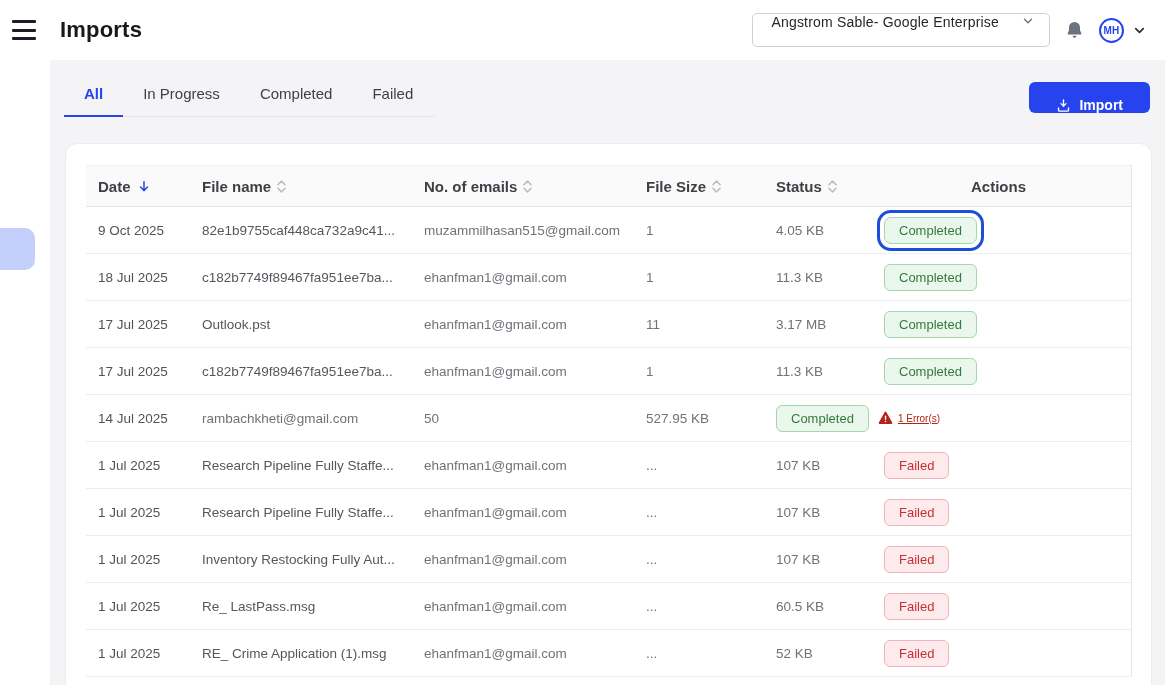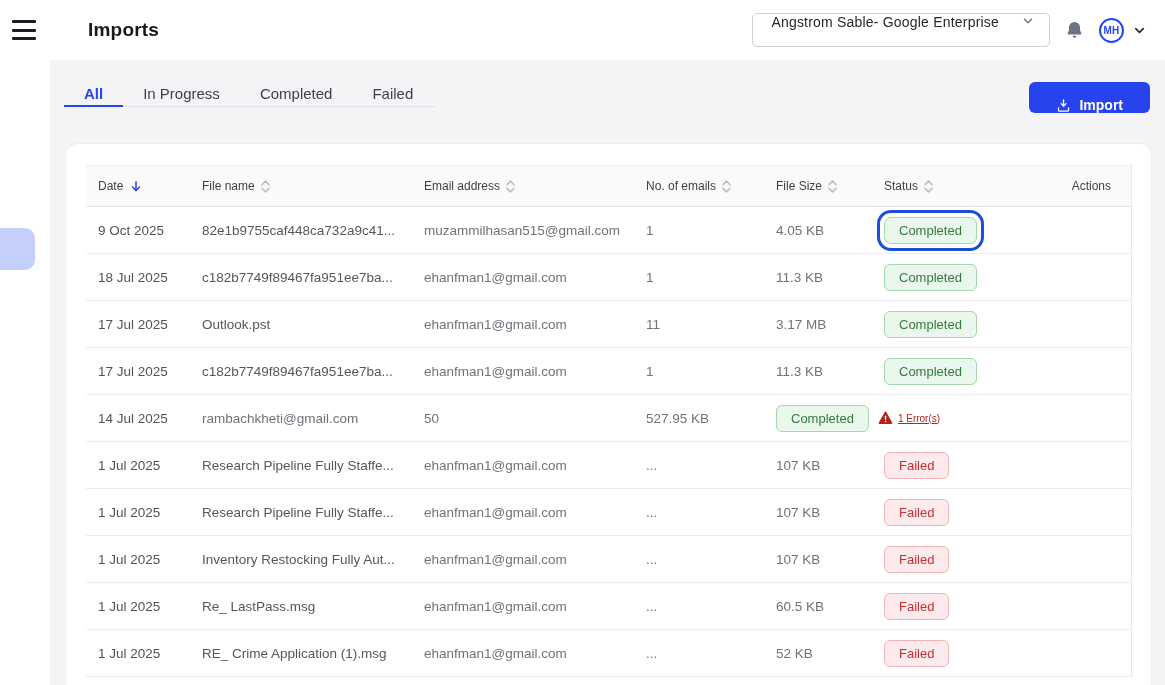--- a/index.html
+++ b/index.html
@@ -3,47 +3,47 @@
 <meta charset="utf-8">
 <style>
   * { margin:0; padding:0; box-sizing:border-box; }
   html,body { width:1165px; height:685px; overflow:hidden; }
   body { font-family:"Liberation Sans", sans-serif; background:#f4f4f6; position:relative; }
 
   
   .topbar { position:absolute; top:0; left:0; width:1165px; height:60px; background:#ffffff; display:flex; align-items:center; z-index:5; }
   .hamburger { width:24px; height:20px; margin-left:12px; display:flex; flex-direction:column; justify-content:space-between; cursor:pointer; }
   .hamburger span { display:block; height:3px; background:#1c1c28; border-radius:1px; }
-  .page-title { font-size:19px; font-weight:bold; color:#18181b; margin-left:52px; letter-spacing:0.2px; }
+  .page-title { font-size:22px; font-weight:bold; color:#18181b; margin-left:24px; letter-spacing:0.2px; }
   .topbar-right { margin-left:auto; display:flex; align-items:center; gap:14px; padding-right:18px; }
   .org-select { display:flex; gap:22px; border:1px solid #cfcfd6; border-radius:5px; height:34px; padding:0 14px 0 18px; background:#fff; cursor:pointer; }
   .org-select .org-label { font-size:14px; color:#27272a; letter-spacing:0.2px; }
   .icon-btn { display:flex; align-items:center; justify-content:center; cursor:pointer; background:none; border:none; }
   .avatar { width:25px; height:25px; border-radius:50%; border:2px solid #2743ee; color:#2743ee; font-size:10px; font-weight:bold; display:flex; align-items:center; justify-content:center; letter-spacing:0.3px; background:#fff; cursor:pointer; }
 
   
   .sidebar { position:absolute; top:60px; left:0; width:50px; bottom:0; background:#ffffff; overflow:hidden; }
   .sidebar-active { position:absolute; left:-10px; top:168px; width:45px; height:42px; background:#c5cffb; border-radius:10px; }
 
   
   .main { position:absolute; top:60px; left:50px; right:0; bottom:0; background:#f4f4f6; }
 
   .tabs-row { display:flex; justify-content:space-between; align-items:flex-start; padding:22px 15px 0 14px; }
   .tabs { display:flex; border-bottom:1px solid #e2e2e7; width:371px; }
-  .tab { font-size:15px; color:#3f3f46; padding:3px 20px 3px; cursor:pointer; border-bottom:2.5px solid transparent; margin-bottom:-1px; white-space:nowrap; }
+  .tab { font-size:15px; color:#3f3f46; padding:3px 20px 13px; cursor:pointer; border-bottom:2.5px solid transparent; margin-bottom:-1px; white-space:nowrap; }
   .tab.active { color:#2743ee; font-weight:bold; border-bottom-color:#2743ee; }
 
   .import-btn { display:flex; align-items:flex-end; gap:8px; background:#2743ee; color:#fff; border:none; border-radius:6px; height:31px; padding:0 27px; font-size:14px; font-weight:bold; font-family:inherit; cursor:pointer; }
 
   
   .card { position:absolute; left:15px; right:13px; top:83px; bottom:-20px; background:#ffffff; border:1px solid #ececef; border-radius:12px; padding:21px 19px 0 20px; }
   .tbl { border-right:1px solid #e8e8ec; }
   .tr { display:grid; grid-template-columns:108px 222px 222px 130px 108px 170px 1fr; align-items:center; }
   .thead { background:#fafafa; height:42px; border-top:1px solid #f0f0f2; border-bottom:1px solid #e4e4e8; }
-  .th { display:flex; align-items:center; gap:6px; font-size:12px; font-weight:normal; color:#3f3f46; padding-left:8px; cursor:pointer; }
+  .th { display:flex; align-items:center; gap:6px; font-size:15px; font-weight:bold; color:#3f3f46; padding-left:8px; cursor:pointer; }
   .th:first-child { padding-left:12px; }
   .th.actions { justify-content:flex-end; padding-right:20px; cursor:default; }
   .row { height:47px; border-bottom:1px solid #ededf0; background:#fff; }
   .td { font-size:13.5px; padding-left:8px; overflow:hidden; white-space:nowrap; }
   .td:first-child { padding-left:12px; }
   .td.date { color:#52525b; }
   .td.fname { color:#56565e; }
   .td.email { color:#71717a; }
   .td.num, .td.size { color:#71717a; }
   .td.status { display:flex; align-items:center; gap:9px; overflow:visible; }
@@ -131,29 +131,20 @@
           <div class="th">
             <span>File name</span>
             <span class="sorticon">
               <svg width="9" height="15" viewBox="0 0 10 16" fill="none" stroke="#bcbcc4" stroke-width="1.7" stroke-linecap="round" stroke-linejoin="round">
                 <path d="M1 6l4-4 4 4"></path>
                 <path d="M1 10l4 4 4-4"></path>
               </svg>
             </span>
           </div>
           <div class="th">
-            <span>Email address</span>
-            <span class="sorticon">
-              <svg width="9" height="15" viewBox="0 0 10 16" fill="none" stroke="#bcbcc4" stroke-width="1.7" stroke-linecap="round" stroke-linejoin="round">
-                <path d="M1 6l4-4 4 4"></path>
-                <path d="M1 10l4 4 4-4"></path>
-              </svg>
-            </span>
-          </div>
-          <div class="th">
             <span>No. of emails</span>
             <span class="sorticon">
               <svg width="9" height="15" viewBox="0 0 10 16" fill="none" stroke="#bcbcc4" stroke-width="1.7" stroke-linecap="round" stroke-linejoin="round">
                 <path d="M1 6l4-4 4 4"></path>
                 <path d="M1 10l4 4 4-4"></path>
               </svg>
             </span>
           </div>
           <div class="th">
             <span>File Size</span>

